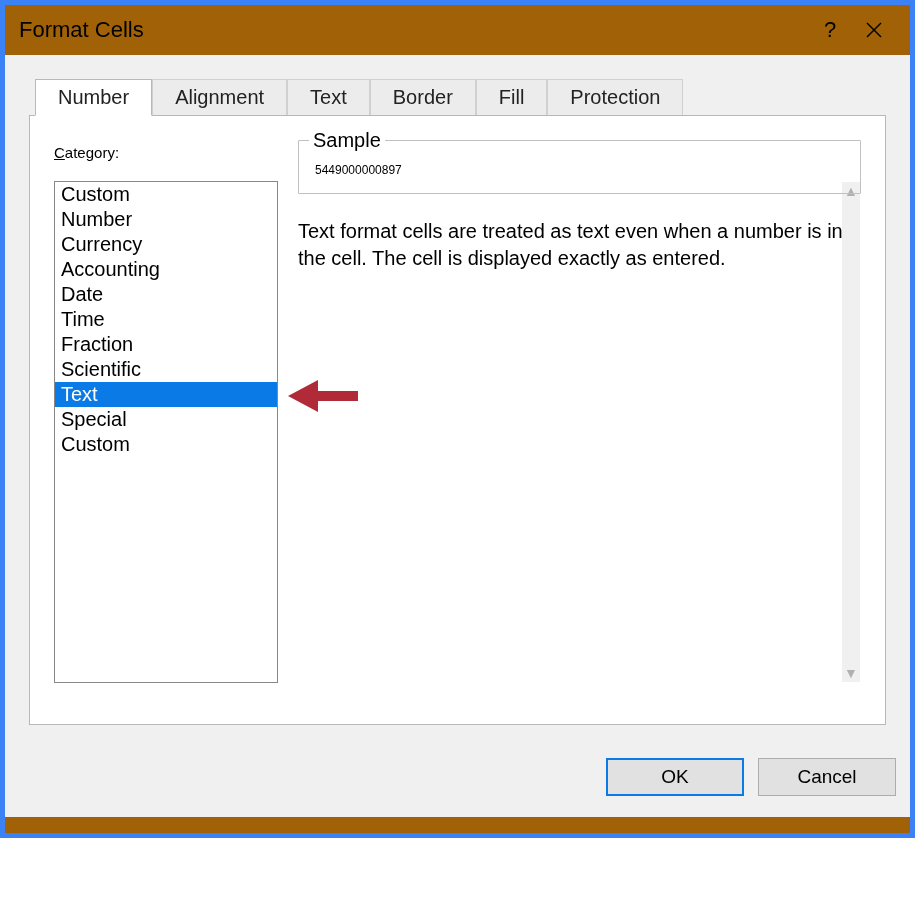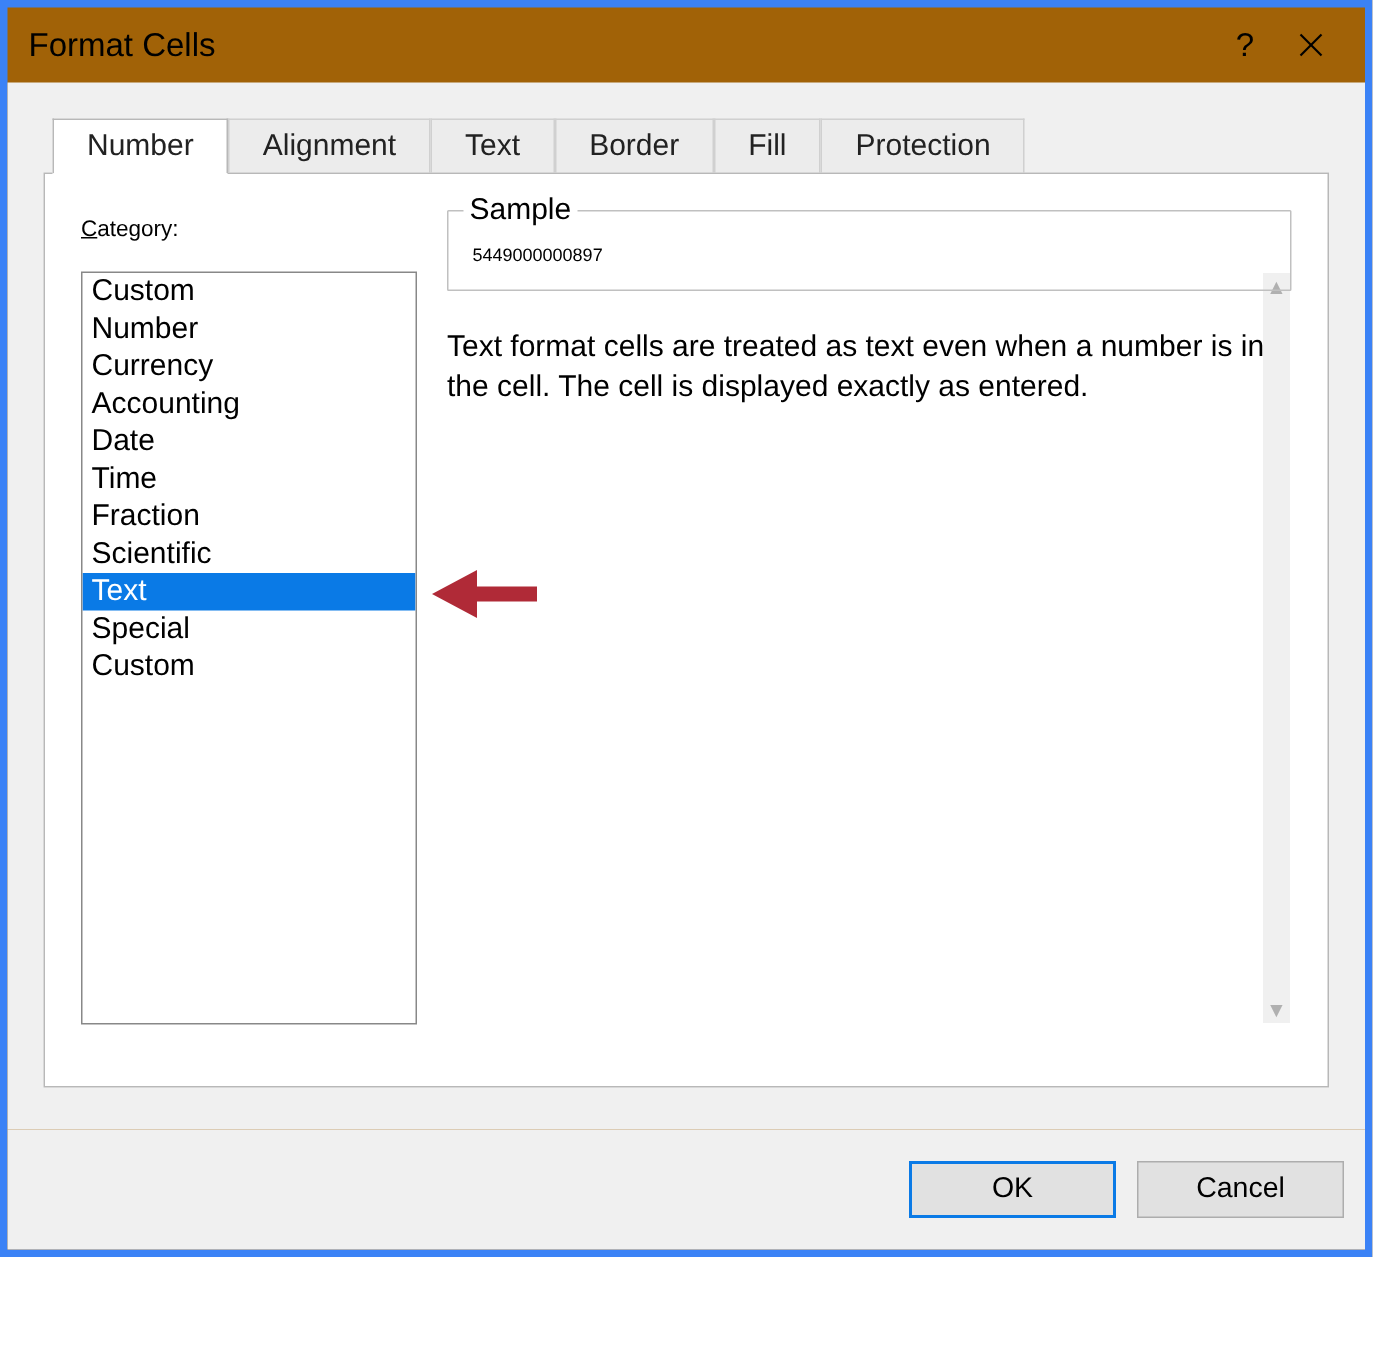--- a/index.html
+++ b/index.html
@@ -135,21 +135,21 @@
     line-height: 1.35;
   }
   .annot-arrow {
     position: absolute;
     left: 258px;
     top: 262px;
     pointer-events: none;
   }
   .footer {
     position: absolute;
-    left: 0; right: 0; bottom: 0;
+    left: 0; right: 0; bottom: 16px;
     height: 80px;
     background: #f0f0f0;
     display: flex;
     justify-content: flex-end;
     align-items: center;
     padding-right: 14px;
     gap: 14px;
     border-top: none;
   }
   .btn {

